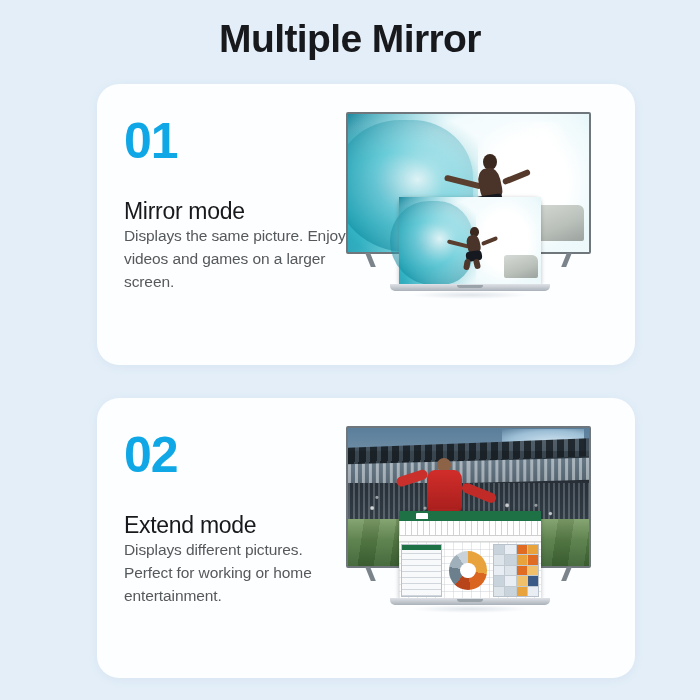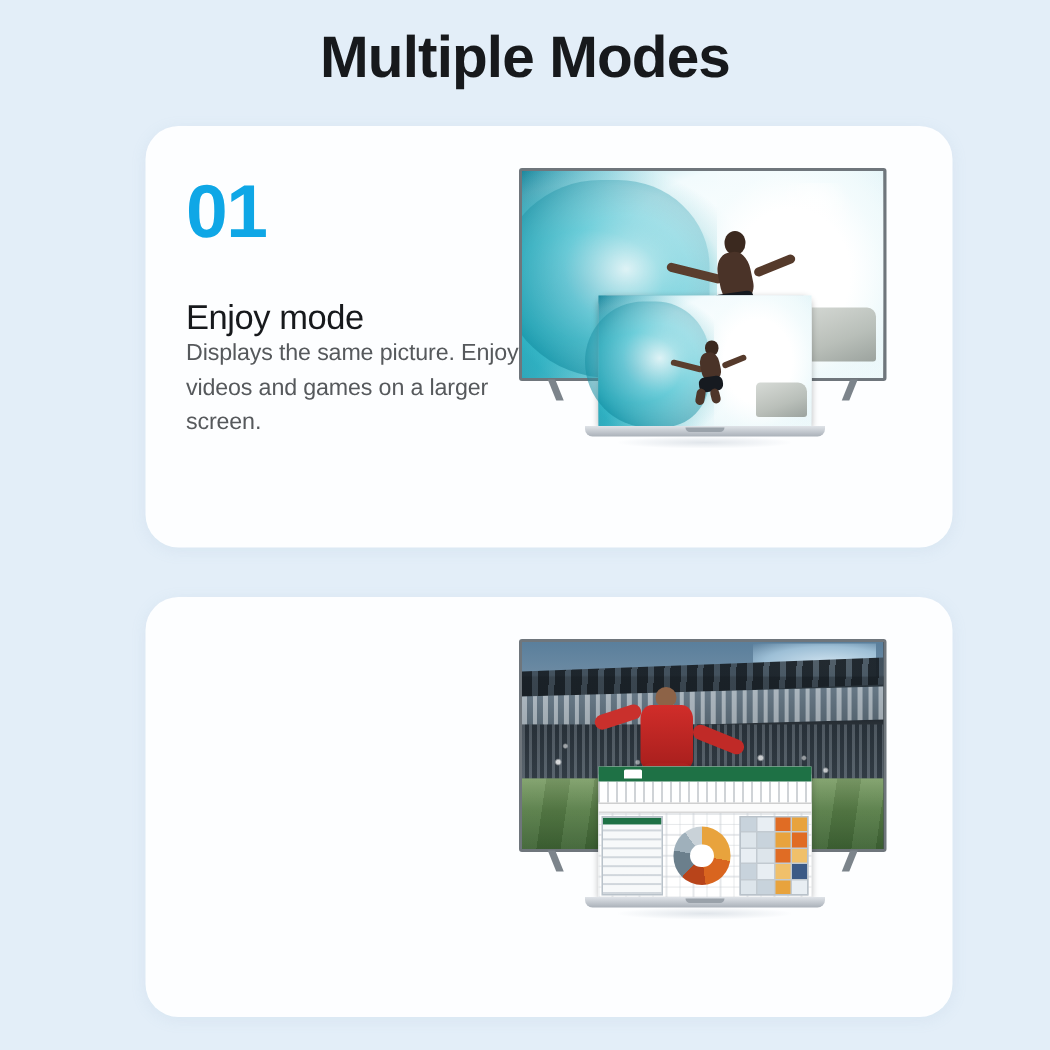--- a/index.html
+++ b/index.html
@@ -450,27 +450,27 @@
     bottom: -4px;
     transform: translateX(-50%);
     width: 82%;
     height: 8px;
     background: radial-gradient(ellipse at 50% 50%, rgba(120,140,160,0.22), rgba(255,255,255,0) 72%);
   }
 </style>
 </head>
 <body>
 
-<div class="page-title">Multiple Modes</div>
+<div class="page-title">Multiple Mirror</div>
 
 <div class="card" id="card-1">
 
   <div class="card-text">
     <div class="card-number">01</div>
-    <div class="card-heading">Enjoy mode</div>
+    <div class="card-heading">Mirror mode</div>
     <div class="card-body">Displays the same picture. Enjoy videos and games on a larger screen.</div>
   </div>
 
   <div class="device-scene">
 
     <div class="tv">
       <div class="tv-screen">
         <div class="art">
           <div class="wave-bg"></div>
           <div class="wave-curl"></div>
@@ -515,20 +515,25 @@
       <div class="laptop-base"></div>
       <div class="laptop-notch"></div>
       <div class="shadow-pad"></div>
     </div>
 
   </div>
 </div>
 
 <div class="card" id="card-2">
 
+  <div class="card-text">
+    <div class="card-number">02</div>
+    <div class="card-heading">Extend mode</div>
+    <div class="card-body">Displays different pictures. Perfect for working or home entertainment.</div>
+  </div>
 
   <div class="device-scene">
 
     <div class="tv">
       <div class="tv-screen">
         <div class="art">
           <div class="stadium-bg"></div>
           <div class="stadium-sky"></div>
           <div class="stand-roof"></div>
           <div class="stand-upper"></div>

